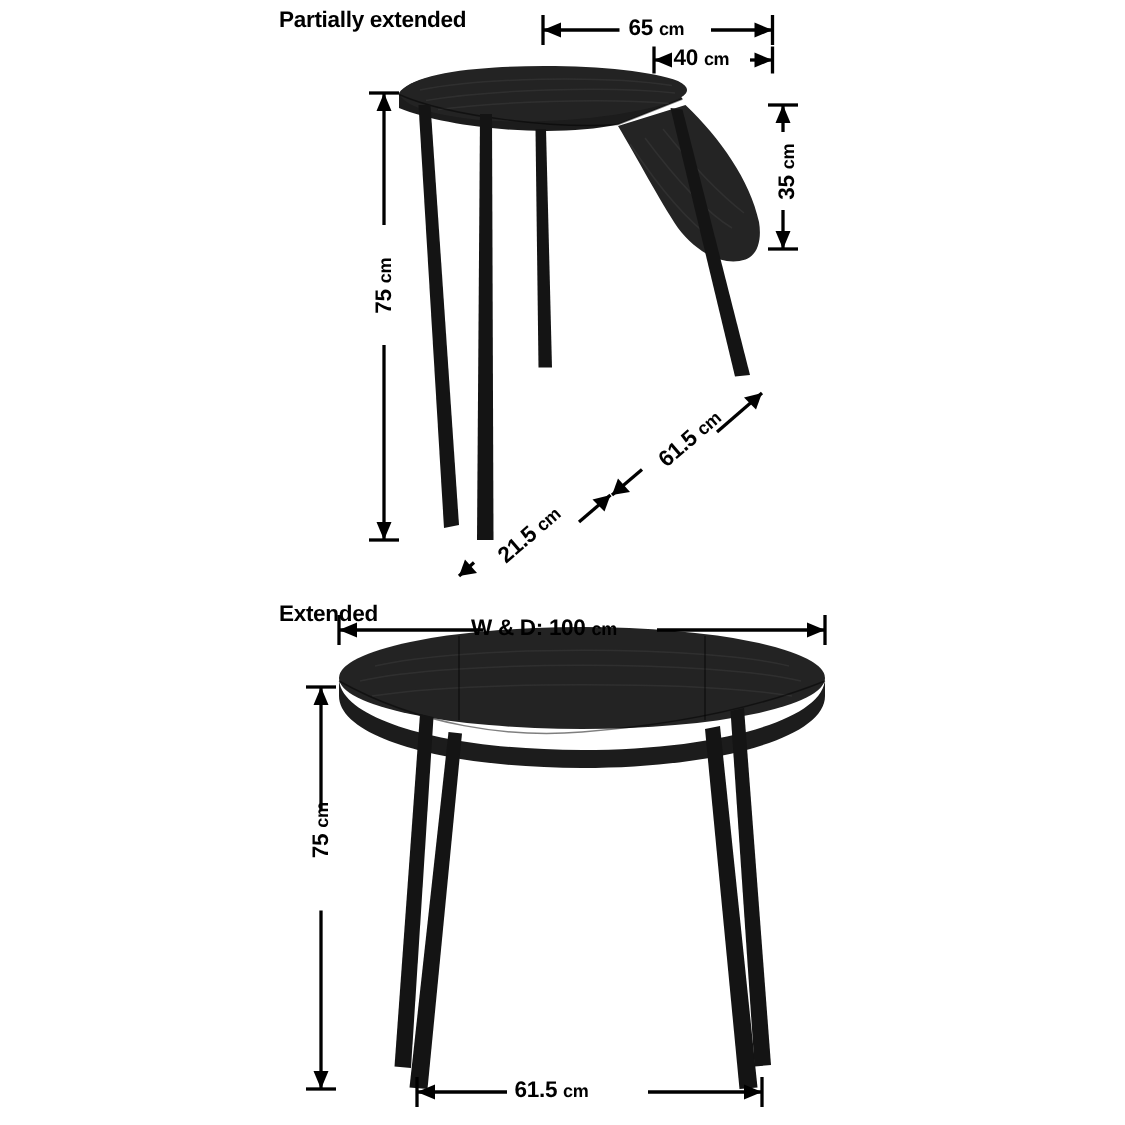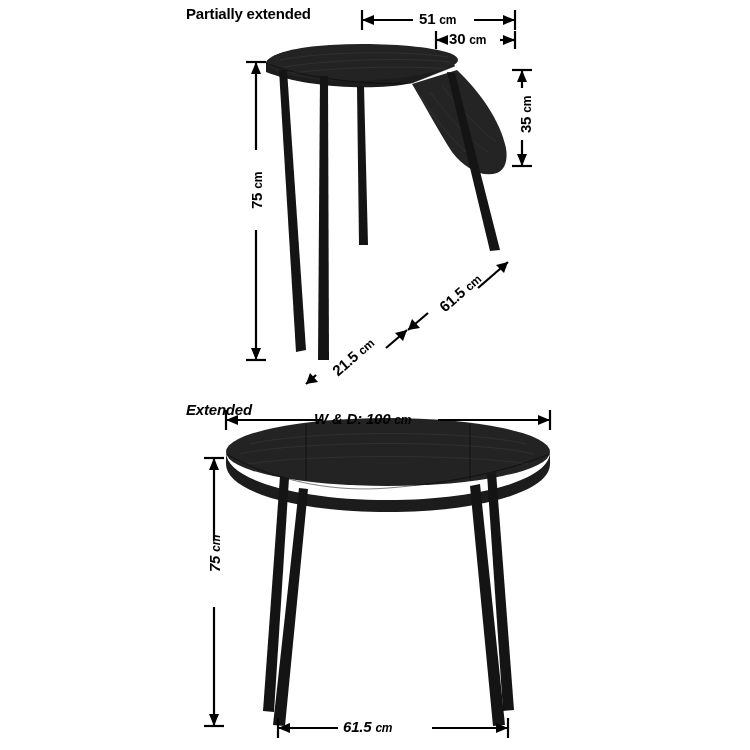--- a/index.html
+++ b/index.html
@@ -20,21 +20,21 @@
     left: 0; top: 0;
     width: 602px;
     height: 750px;
   }
   .panel {
     position: absolute;
     left: 0;
     width: 750px;
   }
   #panel-top { top: 0; height: 392px; }
-  #panel-bottom { top: 392px; height: 358px; font-style: italic; }
+  #panel-bottom { top: 392px; height: 358px; }
 
   .panel-title {
     position: absolute;
     font-weight: bold;
     font-size: 15px;
     letter-spacing: -0.2px;
     white-space: nowrap;
   }
   #title-partially { left: 186px; top: 5px; }
   #title-extended { left: 186px; top: 9px; }
@@ -156,26 +156,26 @@
       <polygon class="arrowhead" points="306,384 318,382 310,373"></polygon>
       <polygon class="arrowhead" points="407,330 395,333 403,341"></polygon>
 
       <line class="rule" x1="408" y1="330" x2="428" y2="313"></line>
       <line class="rule" x1="478" y1="288" x2="508" y2="262"></line>
       <polygon class="arrowhead" points="408,330 420,328 412,319"></polygon>
       <polygon class="arrowhead" points="508,262 496,265 504,273"></polygon>
     </svg>
 
     <div class="dim-label" id="lbl-65" style="left:419px; top:10px;">
-      <span>51</span>
+      <span>65</span>
       <span class="unit">cm</span>
     </div>
 
     <div class="dim-label" id="lbl-30" style="left:449px; top:30px;">
-      <span>30</span>
+      <span>40</span>
       <span class="unit">cm</span>
     </div>
 
     <div class="dim-label vertical-label" id="lbl-35" style="left:497px; top:106px; width:56px; text-align:center;">
       <span>35</span>
       <span class="unit">cm</span>
     </div>
 
     <div class="dim-label vertical-label" id="lbl-75-top" style="left:228px; top:182px; width:56px; text-align:center;">
       <span>75</span>

